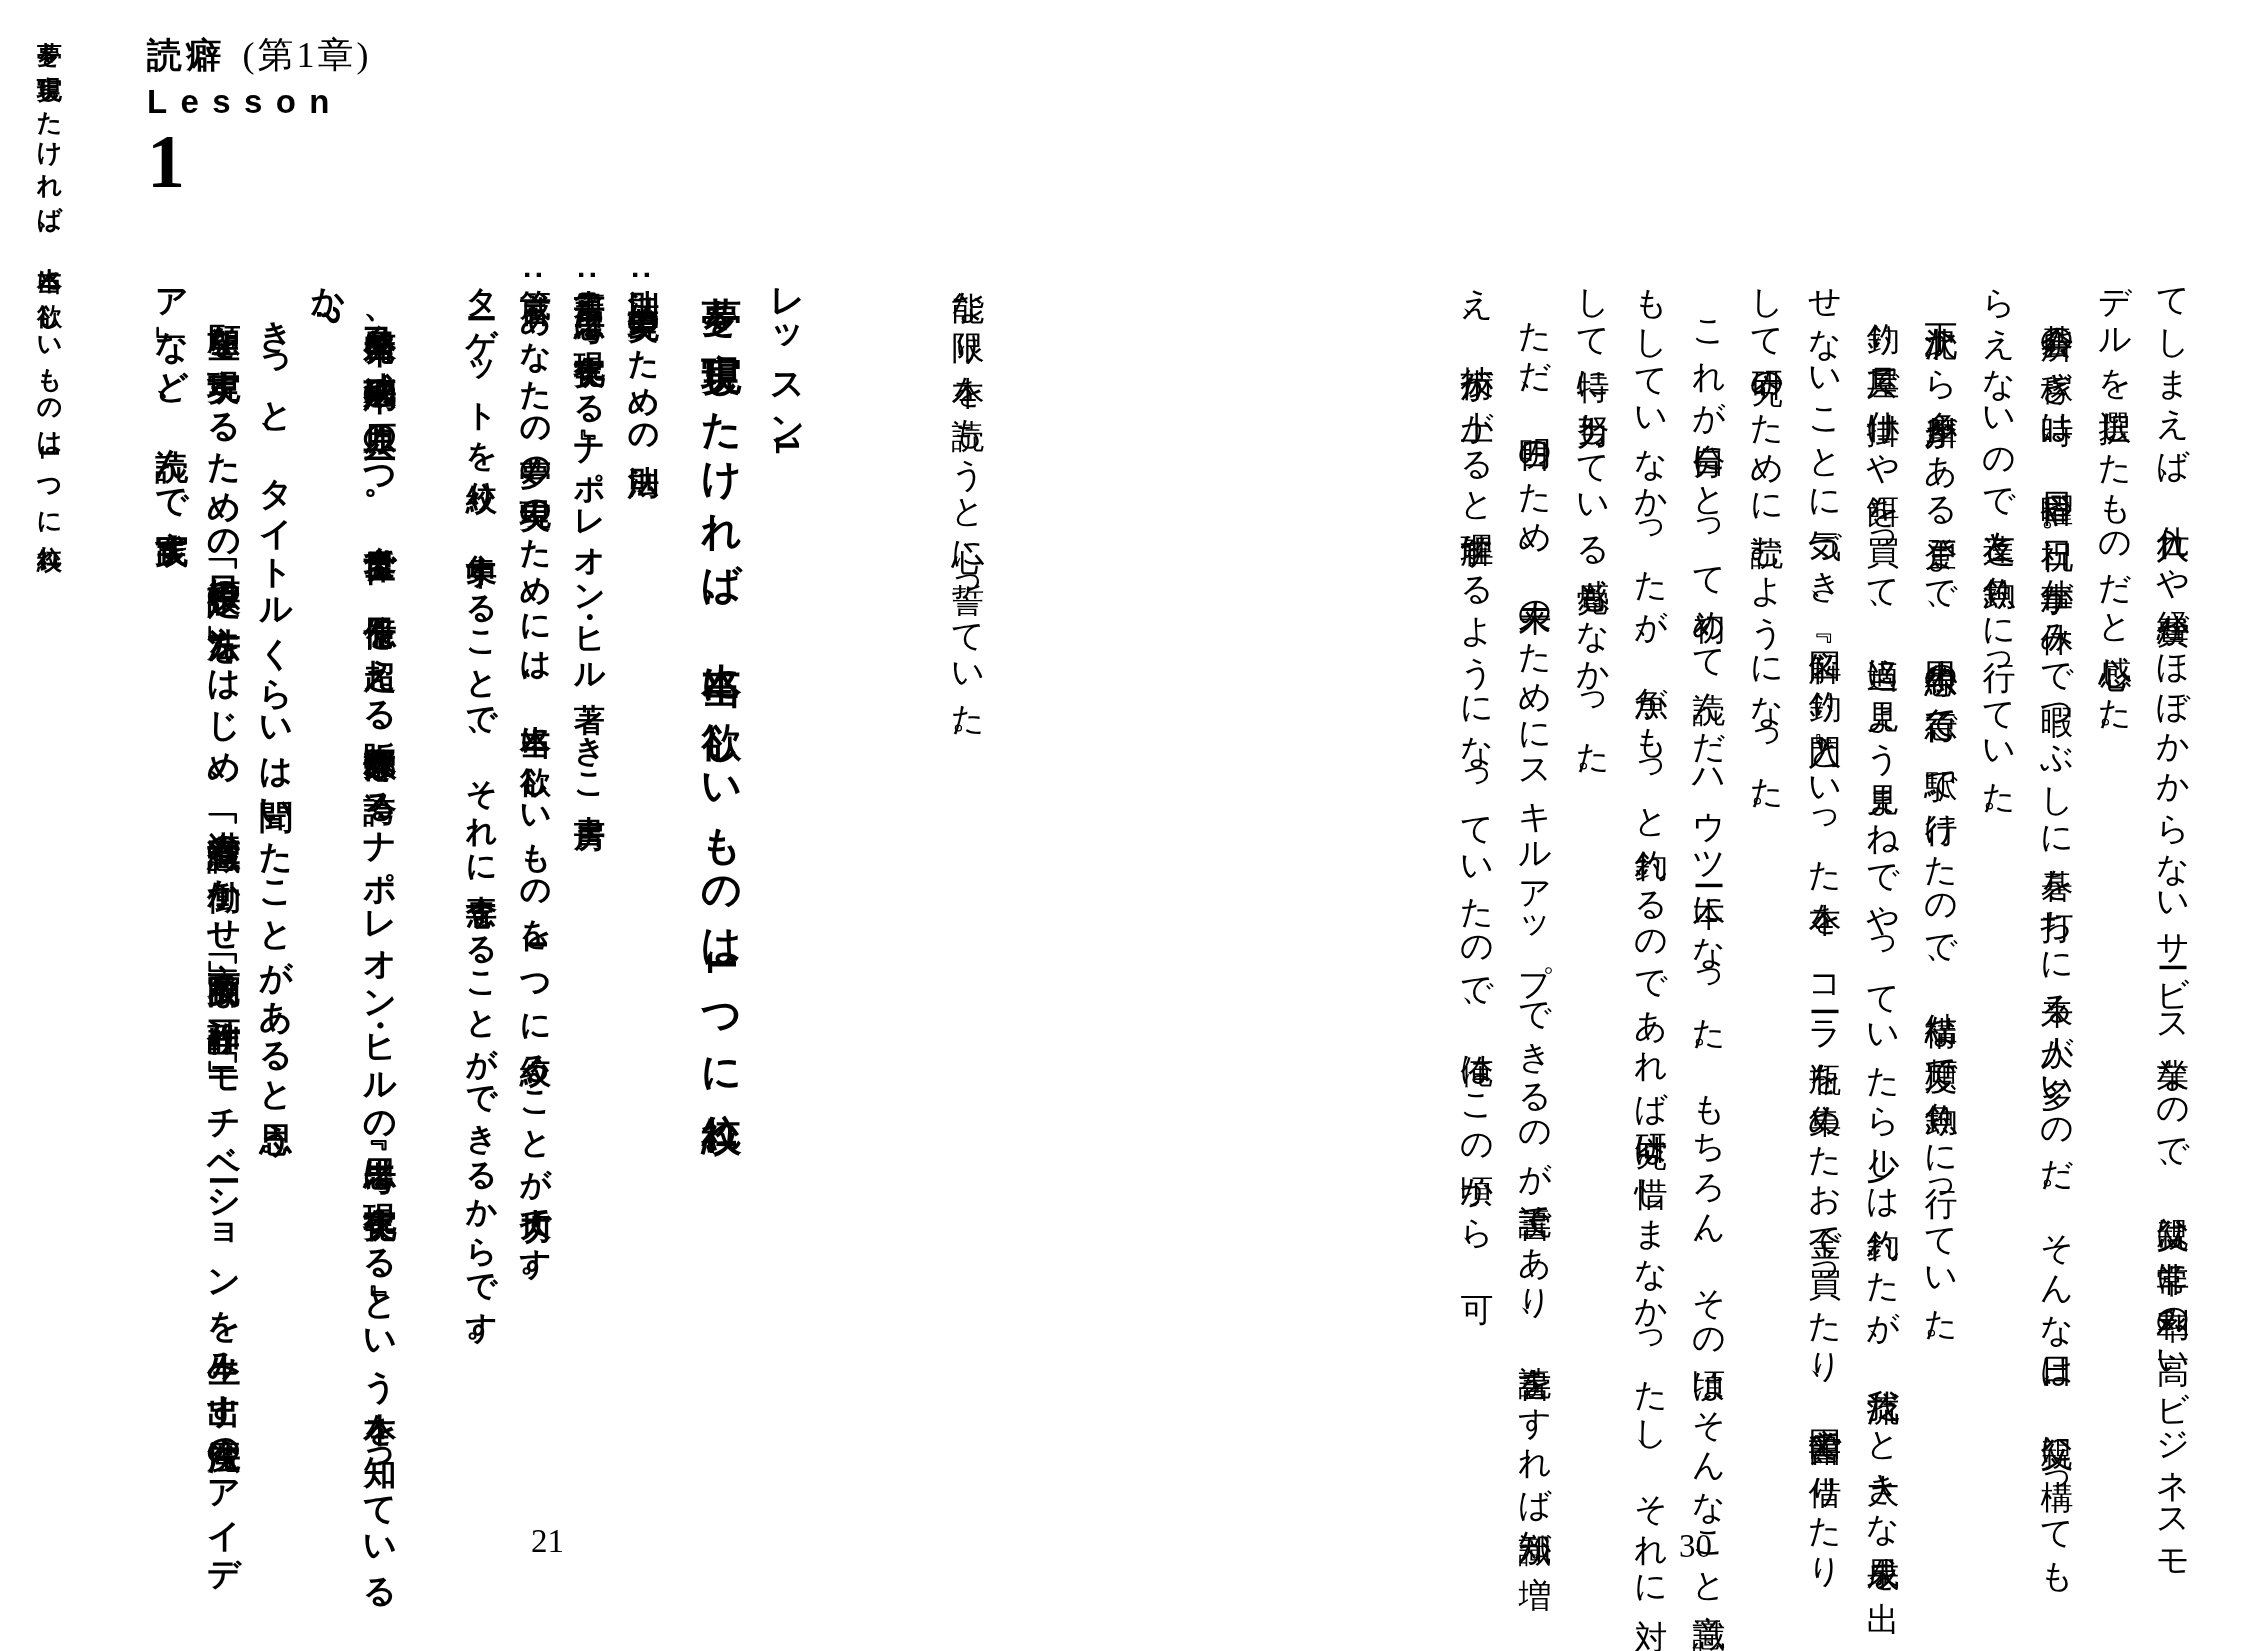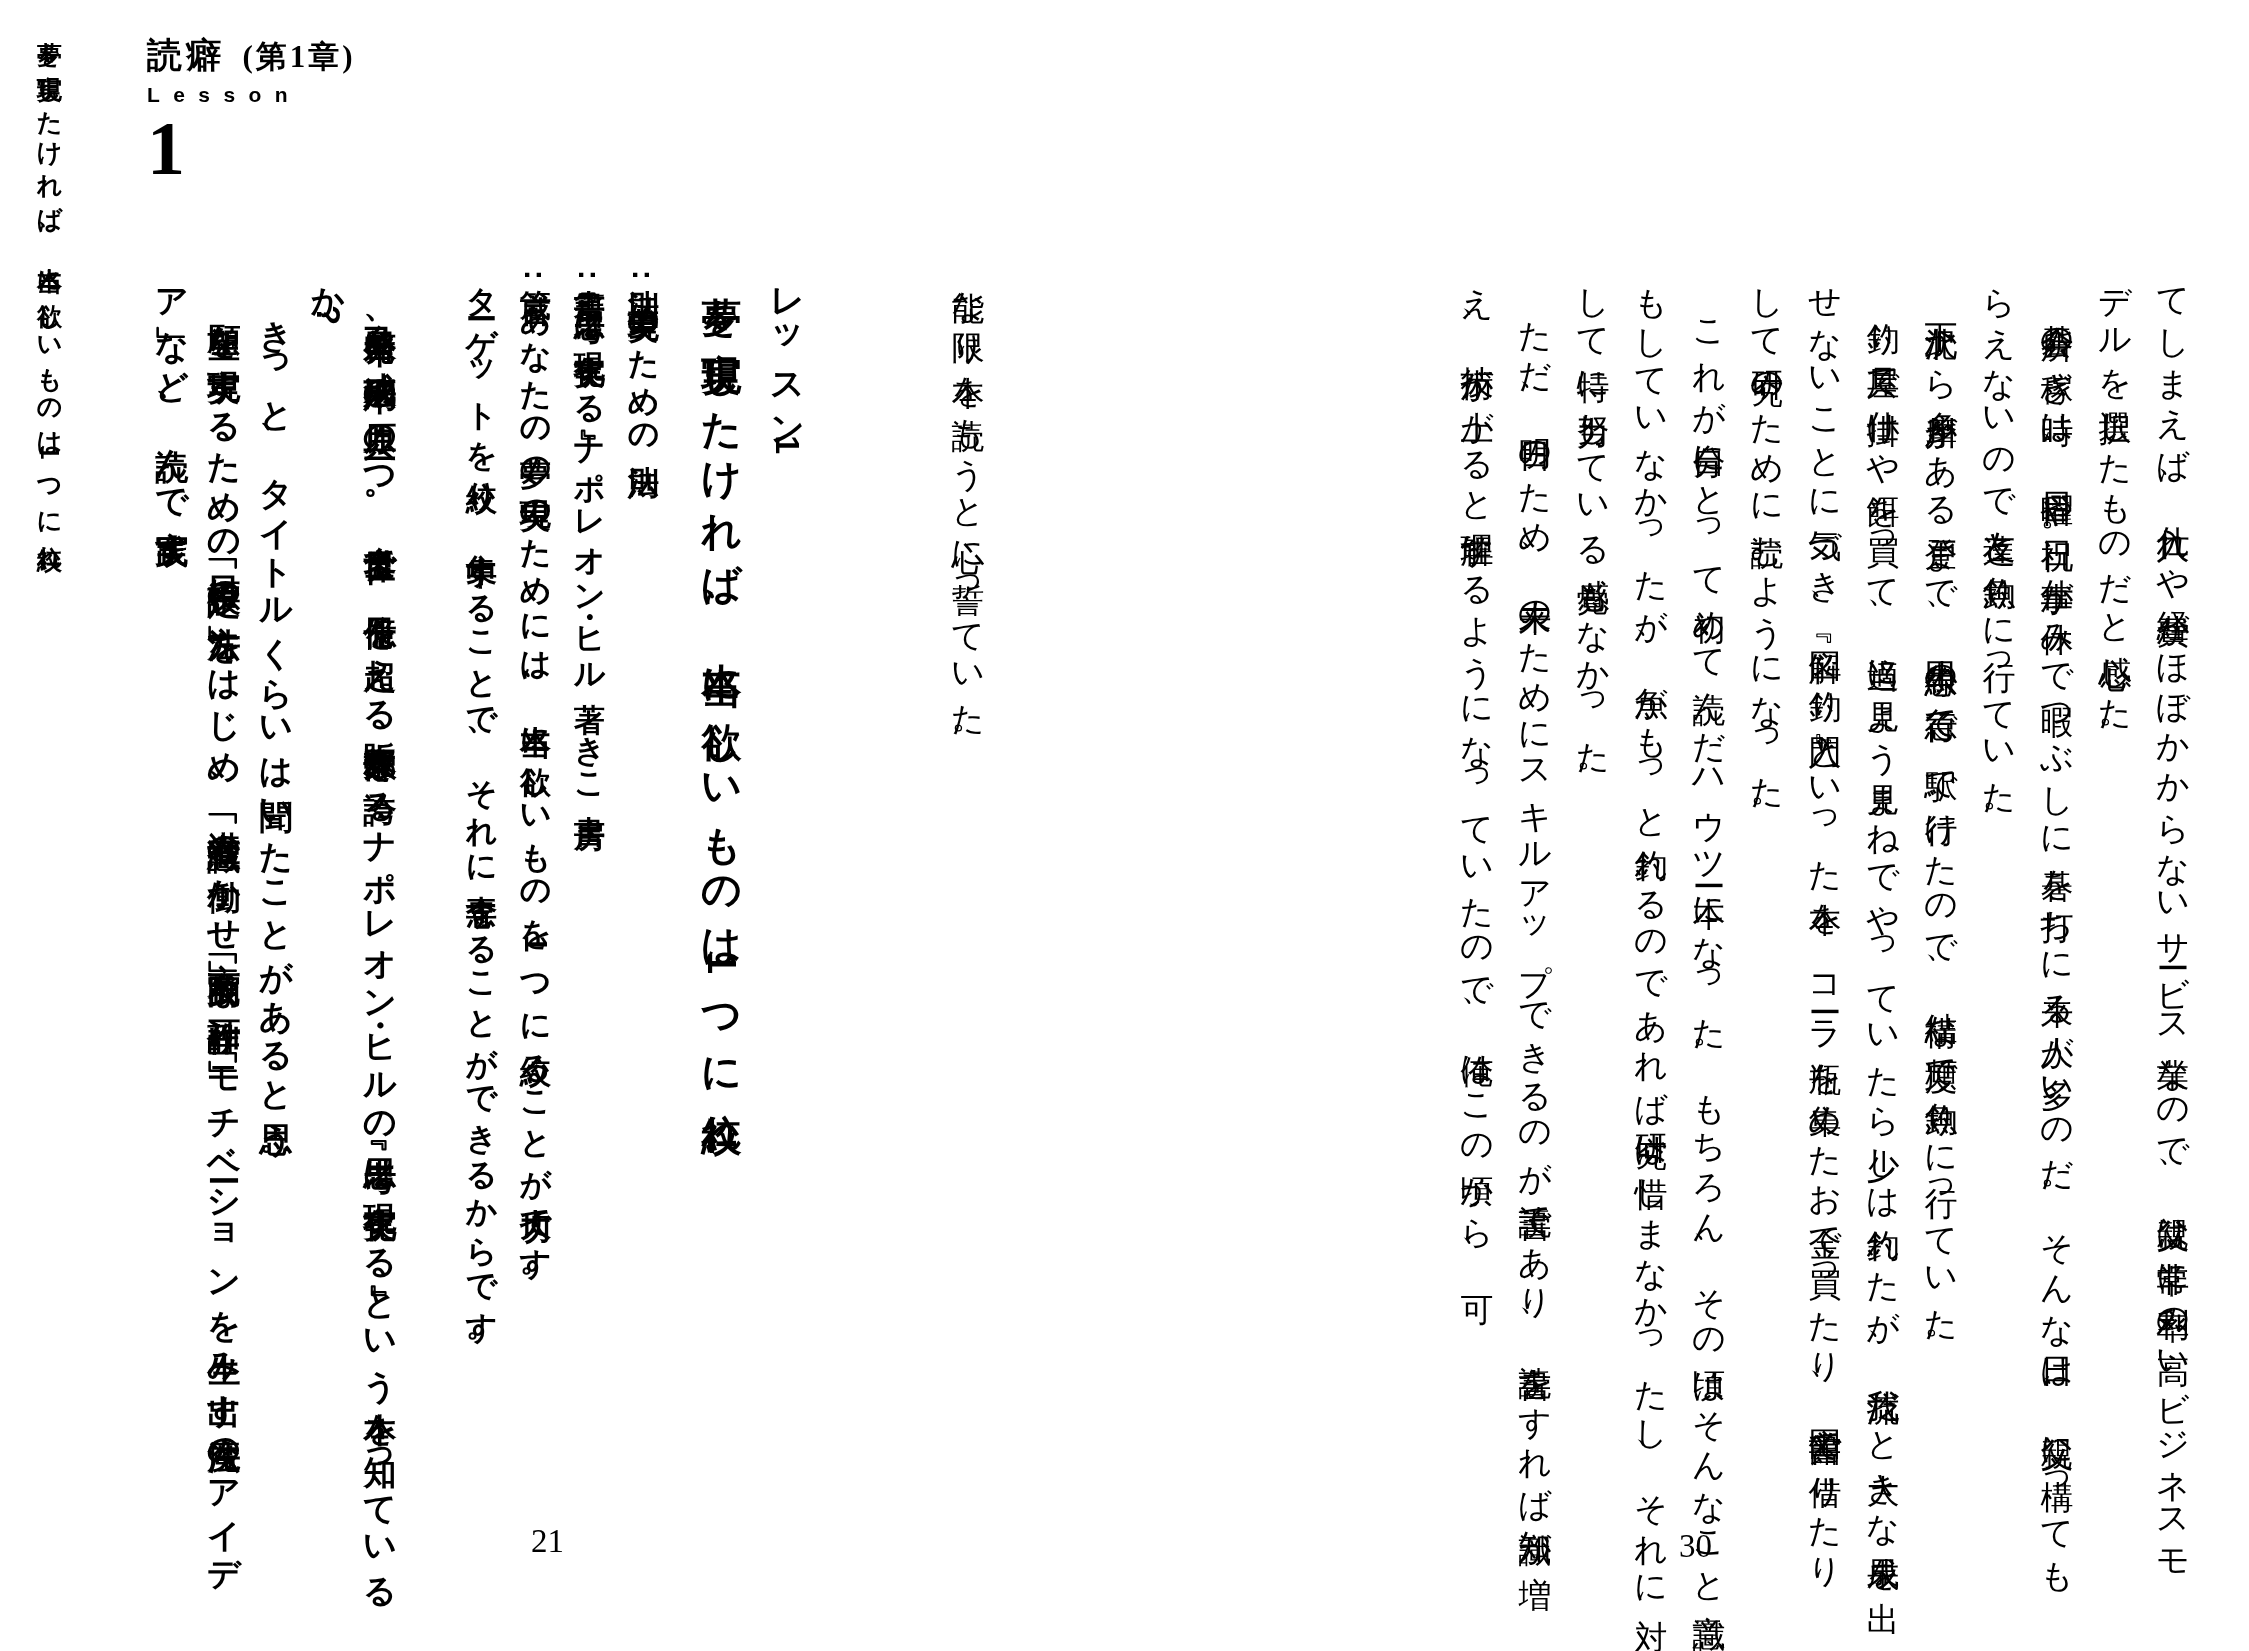--- a/index.html
+++ b/index.html
@@ -27,22 +27,22 @@
   
   #hashira{
     left:34px;top:21px;height:818px;
     font-size:25px;letter-spacing:3px;
   }
 
   
   #header{position:absolute;left:147px;top:37px;}
   #header .title-row{display:flex;align-items:baseline;gap:16.4px;}
   #book-title{font-size:35px;letter-spacing:4.5px;line-height:1;}
-  #chapter-note{font-size:31px;letter-spacing:3px;line-height:1;font-weight:bold;}
-  #lesson-word{margin-top:12px;font-size:21px;letter-spacing:13.4px;line-height:1;}
+  #chapter-note{font-size:36px;letter-spacing:3px;line-height:1;}
+  #lesson-word{margin-top:12px;font-size:33px;letter-spacing:13.4px;line-height:1;}
   #lesson-number{margin-top:7.4px;font-size:76px;line-height:0.95;font-weight:700;}
 
   
   #right-body{
     top:265px;right:48px;height:1335px;
     font-size:33px;line-height:58px;letter-spacing:2.4px;
   }
 
   
   #left-cont{

